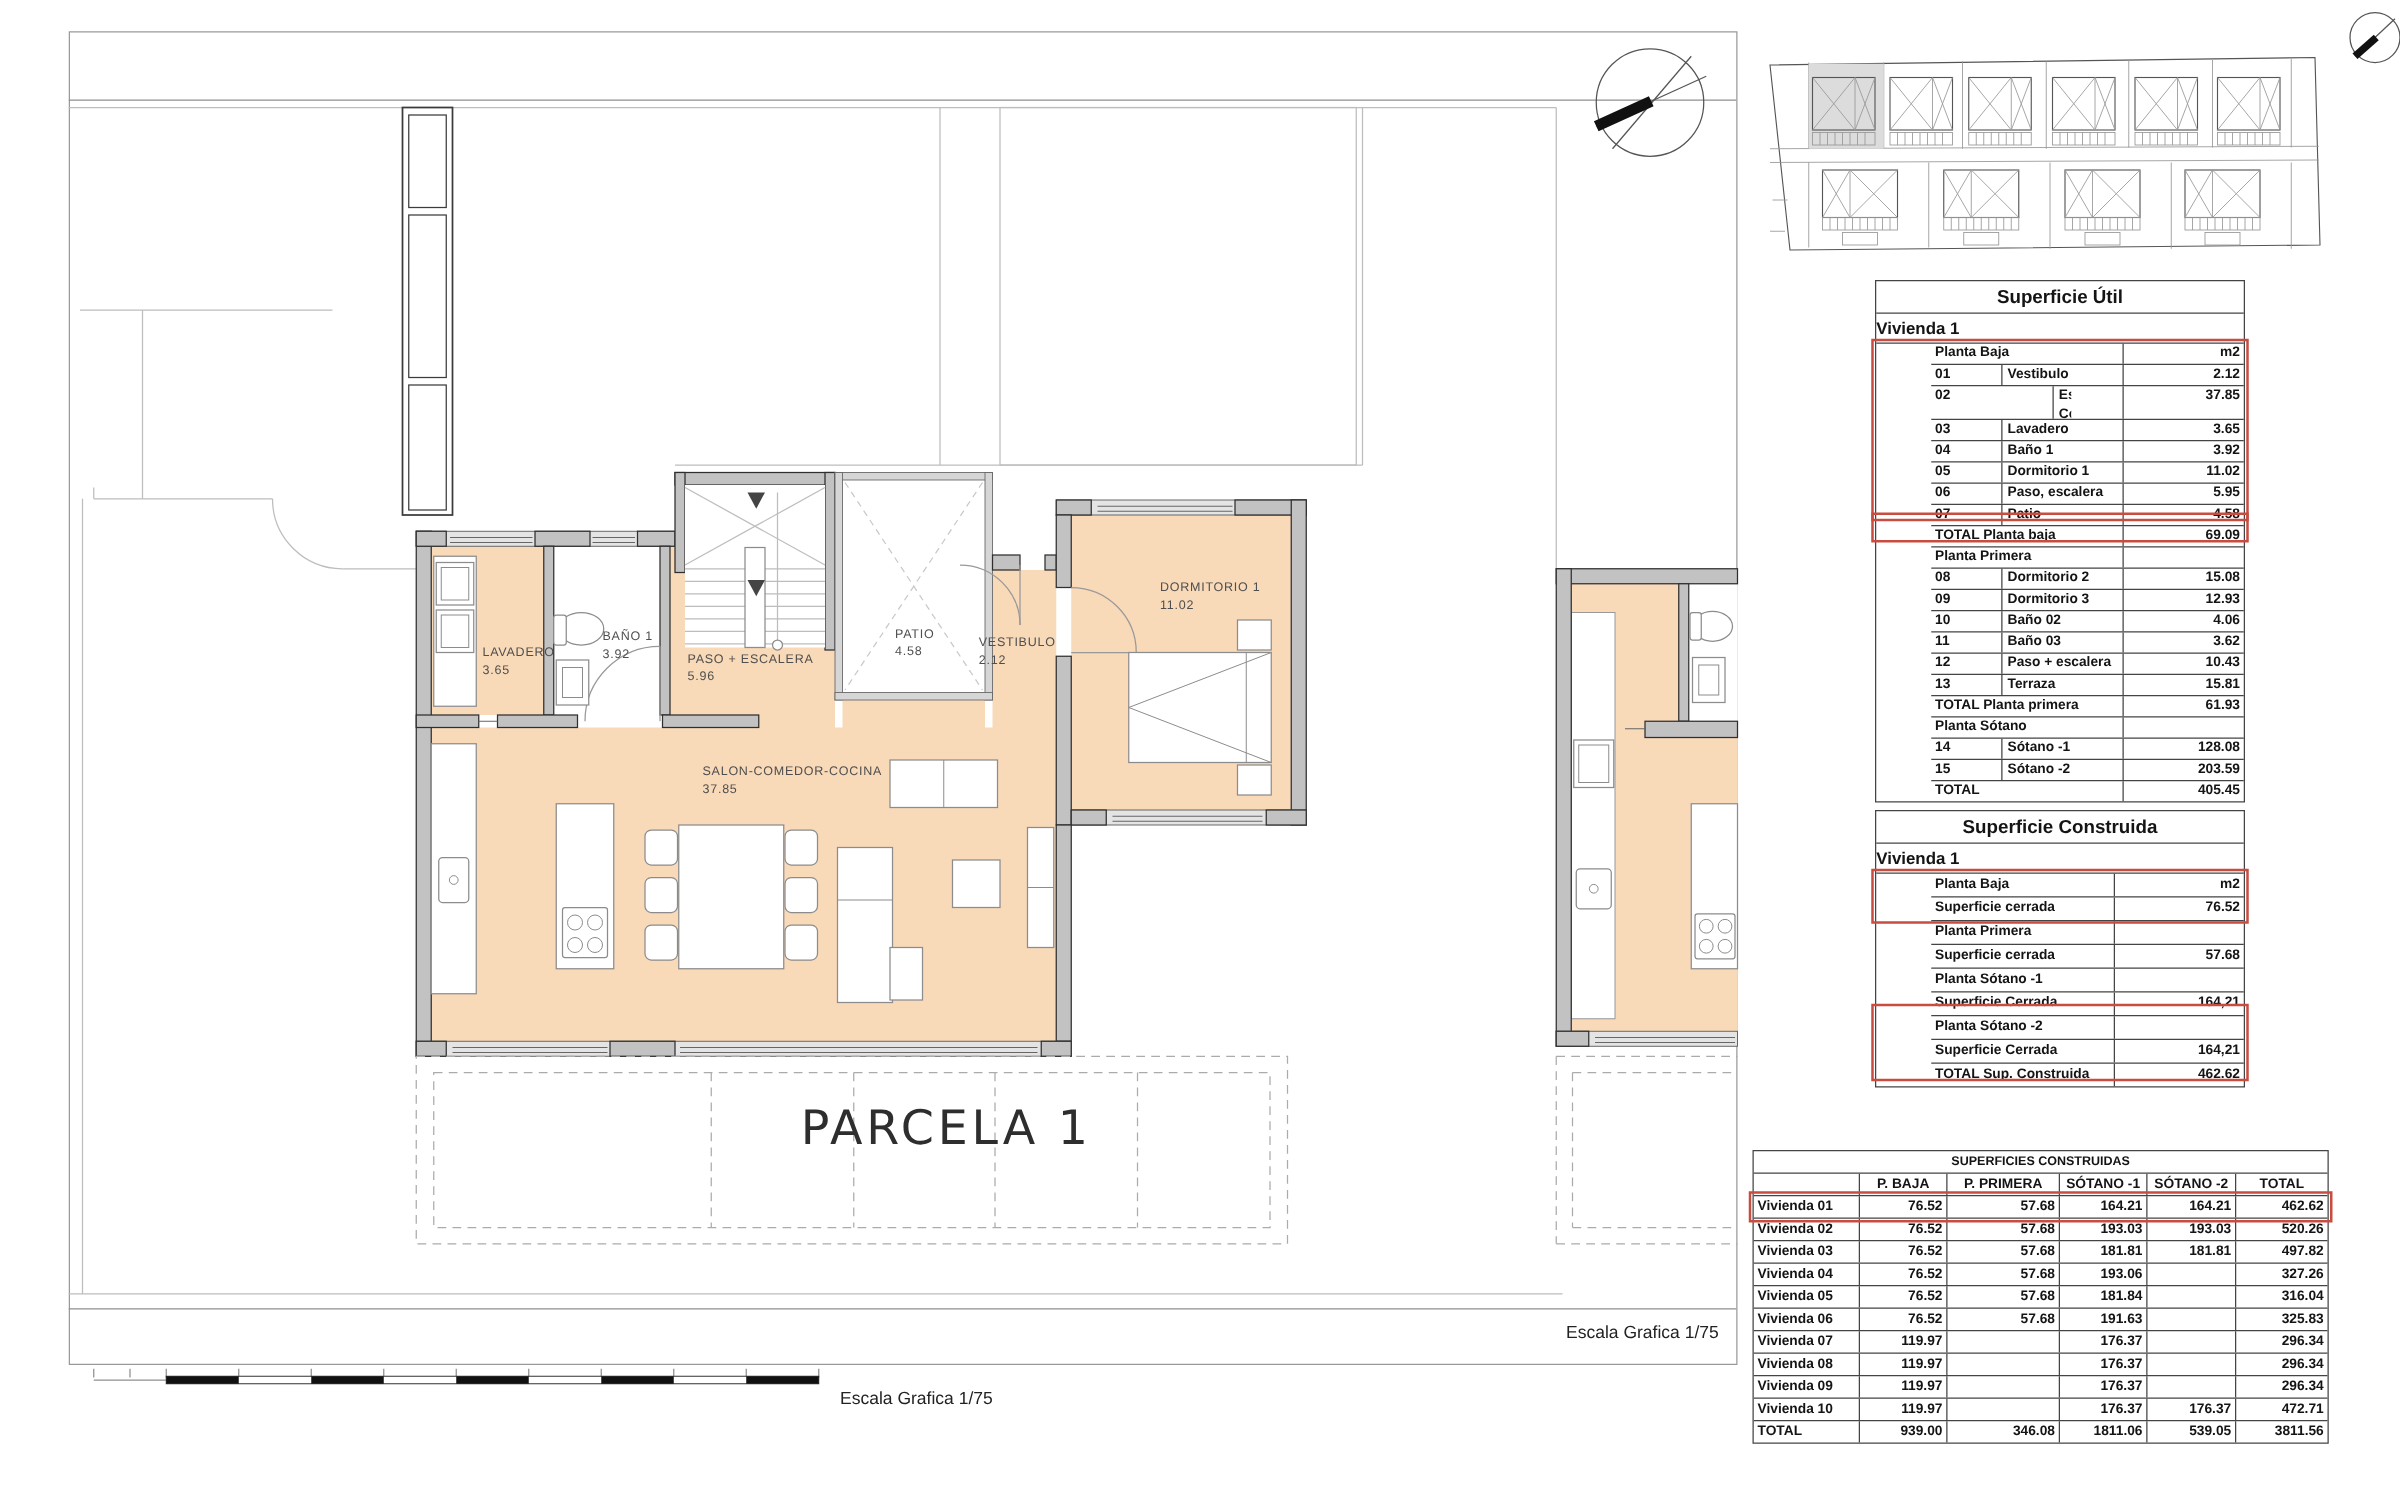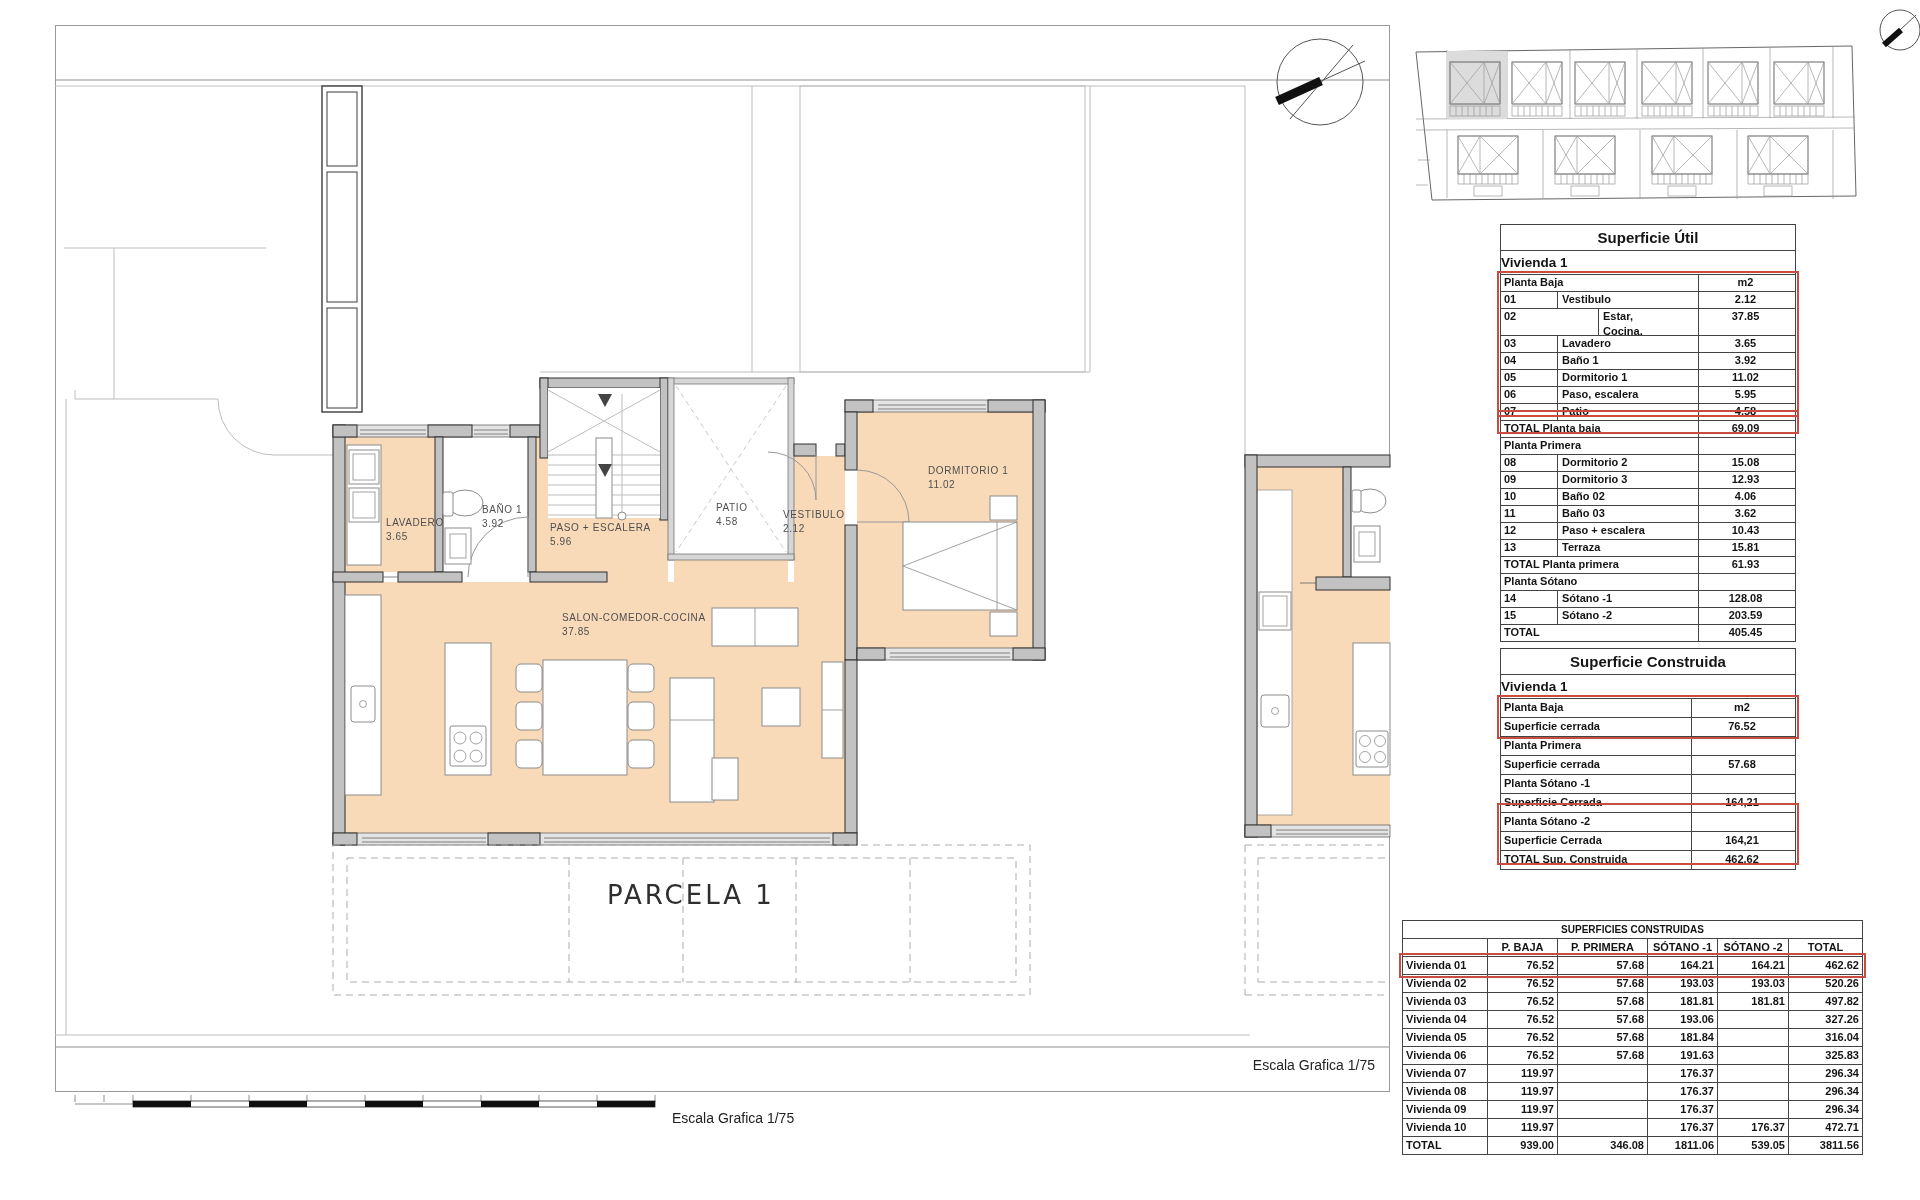--- a/index.html
+++ b/index.html
@@ -29,33 +29,33 @@
   .white{fill:#fff}
   .cmp{fill:none;stroke:#555;stroke-width:1}
   .needle{stroke:#111;stroke-width:9}
   .sp{stroke:#555;stroke-width:.9;fill:none}
   .spl{stroke:#999;stroke-width:.7;fill:none}
   .tri{fill:#444;stroke:none}
 
   
   .rlabel{position:absolute;color:#4f4f4f;font-size:10px;letter-spacing:.6px;line-height:14px;white-space:nowrap;}
   .rlabel span{display:block;}
-  .parcela{position:absolute;color:#2e2e2e;font-size:26px;letter-spacing:3px;font-family:"DejaVu Sans",sans-serif;font-weight:400;text-align:left;}
+  .parcela{position:absolute;color:#2e2e2e;font-size:38px;letter-spacing:3px;font-family:"DejaVu Sans",sans-serif;font-weight:400;text-align:center;}
   .esc{position:absolute;color:#222;font-size:14px;white-space:nowrap;}
 
   
   .tbl{position:absolute;background:#fff;border:1px solid #444;color:var(--ink);
        font:bold 11px "Liberation Sans",sans-serif;}
   .t-title{height:25px;line-height:25px;text-align:center;font-size:15px;border-bottom:1px solid #444;}
   .t-sub{height:23px;line-height:23px;text-align:left;font-size:13.5px;border-bottom:1px solid #444;}
-  .trow{display:grid;grid-template-columns:56px 1fr 97px;height:16px;line-height:15px;border-bottom:1px solid #444;}
+  .trow{display:grid;grid-template-columns:56px 1fr 97px;height:16px;line-height:15px;border-bottom:1px solid #444;margin-left:44px;}
   .t-rows .trow:last-child{border-bottom:none;}
   .trow .c1{padding-left:3px;overflow:hidden;}
   .trow .c2{border-left:1px solid #444;padding-left:4px;overflow:hidden;}
-  .trow .c3{border-left:1px solid #444;text-align:center;padding-right:3px;}
+  .trow .c3{border-left:1px solid #444;text-align:right;padding-right:3px;}
   .trow.h{grid-template-columns:1fr 97px;}
   .trow.tall{height:26px;gap:41px;}
   #table-constr .trow{grid-template-columns:1fr 104px;height:18px;line-height:17px;}
   #table-constr .trow .c3{border-left:1px solid #444;}
   .t3title{height:17px;line-height:17px;text-align:center;font-size:10px;border-bottom:1px solid #444;}
   .t3row{display:grid;grid-template-columns:84px 70px 90px 70px 71px 1fr;height:17px;line-height:16px;border-bottom:1px solid #444;}
   #table-viv .t-rows .t3row:last-child{border-bottom:none;}
   .t3row span{border-left:1px solid #444;text-align:right;padding-right:3px;overflow:hidden;}
   .t3row span:first-child{border-left:none;text-align:left;padding-left:3px;}
   .t3row.hd span{text-align:center;padding-right:0;}

